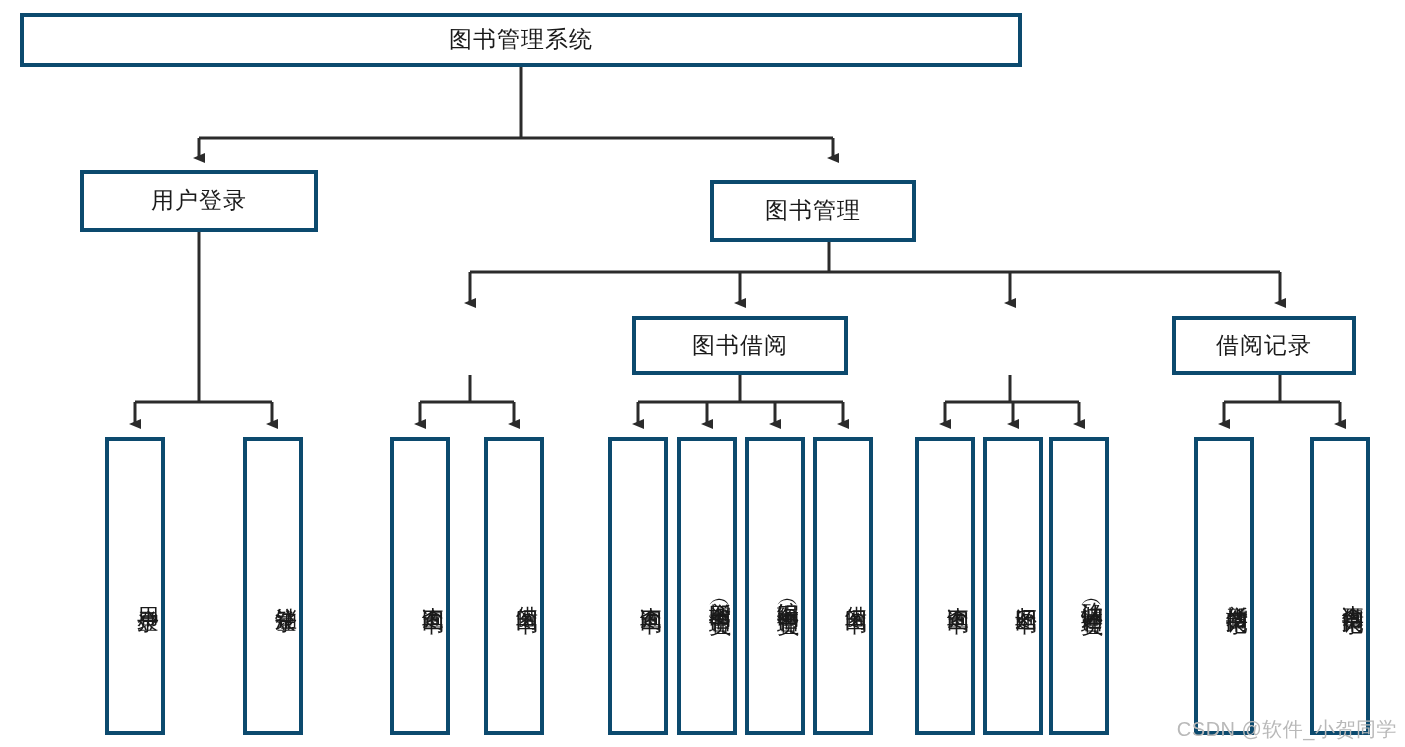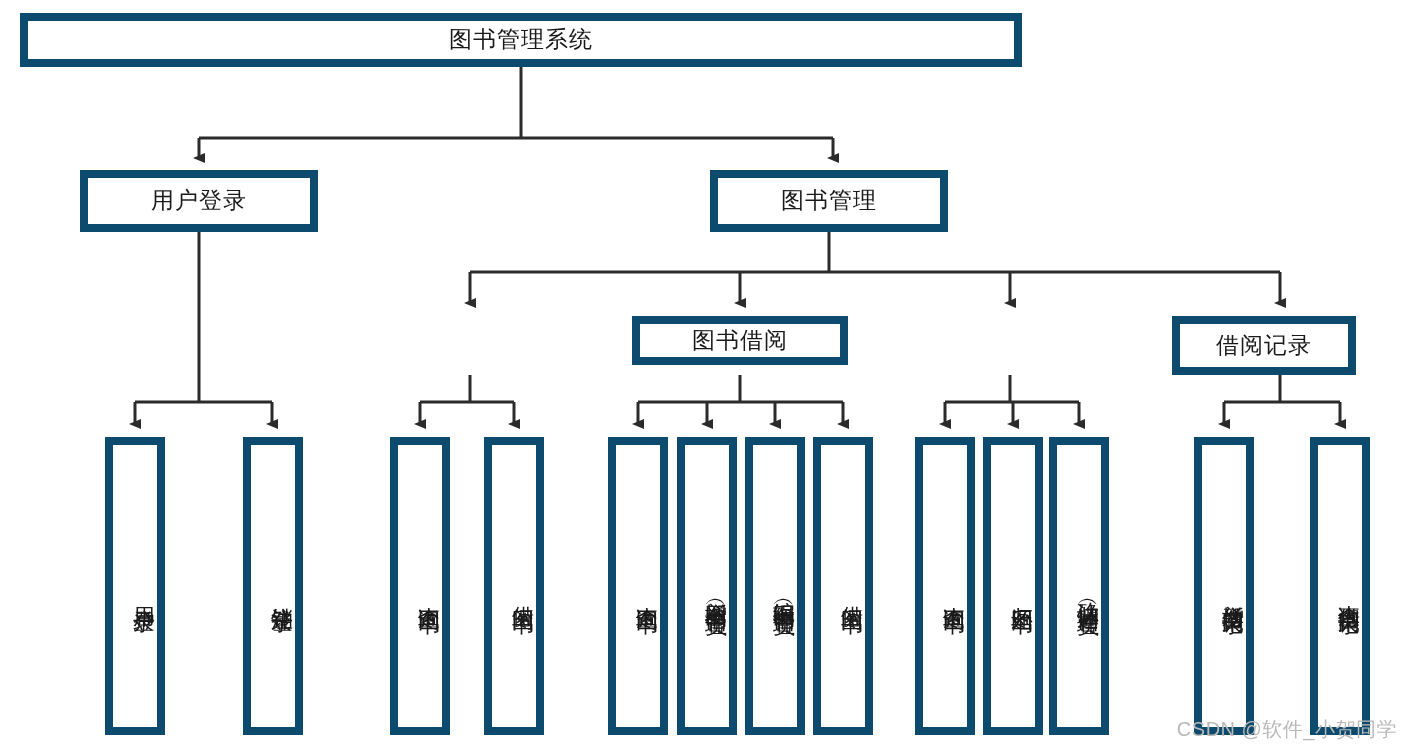--- a/index.html
+++ b/index.html
@@ -20,21 +20,21 @@
   #edges {
     position: absolute;
     left: 0;
     top: 0;
     width: 1405px;
     height: 747px;
   }
   .node {
     position: absolute;
     box-sizing: border-box;
-    border: 8px solid #0c4a6e;
+    border: 4px solid #0c4a6e;
     background: #ffffff;
     display: flex;
     align-items: center;
     justify-content: center;
     color: #1a1a1a;
   }
   .node.horizontal {
     font-size: 23px;
     letter-spacing: 1px;
     line-height: 1.2;
@@ -121,25 +121,25 @@
     </g>
   </svg>
 
   <div class="node horizontal" style="left: 20px; top: 13px; width: 1002px; height: 54px;">
     <span>图书管理系统</span>
   </div>
 
   <div class="node horizontal" style="left: 80px; top: 170px; width: 238px; height: 62px;">
     <span>用户登录</span>
   </div>
-  <div class="node horizontal" style="left: 710px; top: 170px; width: 238px; height: 62px;">
+  <div class="node horizontal" style="left: 710px; top: 180px; width: 206px; height: 62px;">
     <span>图书管理</span>
   </div>
 
-  <div class="node horizontal" style="left: 632px; top: 316px; width: 216px; height: 49px;">
+  <div class="node horizontal" style="left: 632px; top: 316px; width: 216px; height: 59px;">
     <span>图书借阅</span>
   </div>
   <div class="node horizontal" style="left: 1172px; top: 316px; width: 184px; height: 59px;">
     <span>借阅记录</span>
   </div>
 
   <div class="node vertical" style="left: 105px; top: 437px; width: 60px; height: 298px;">
     <span class="vlabel">用户登录</span>
   </div>
   <div class="node vertical" style="left: 243px; top: 437px; width: 60px; height: 298px;">

